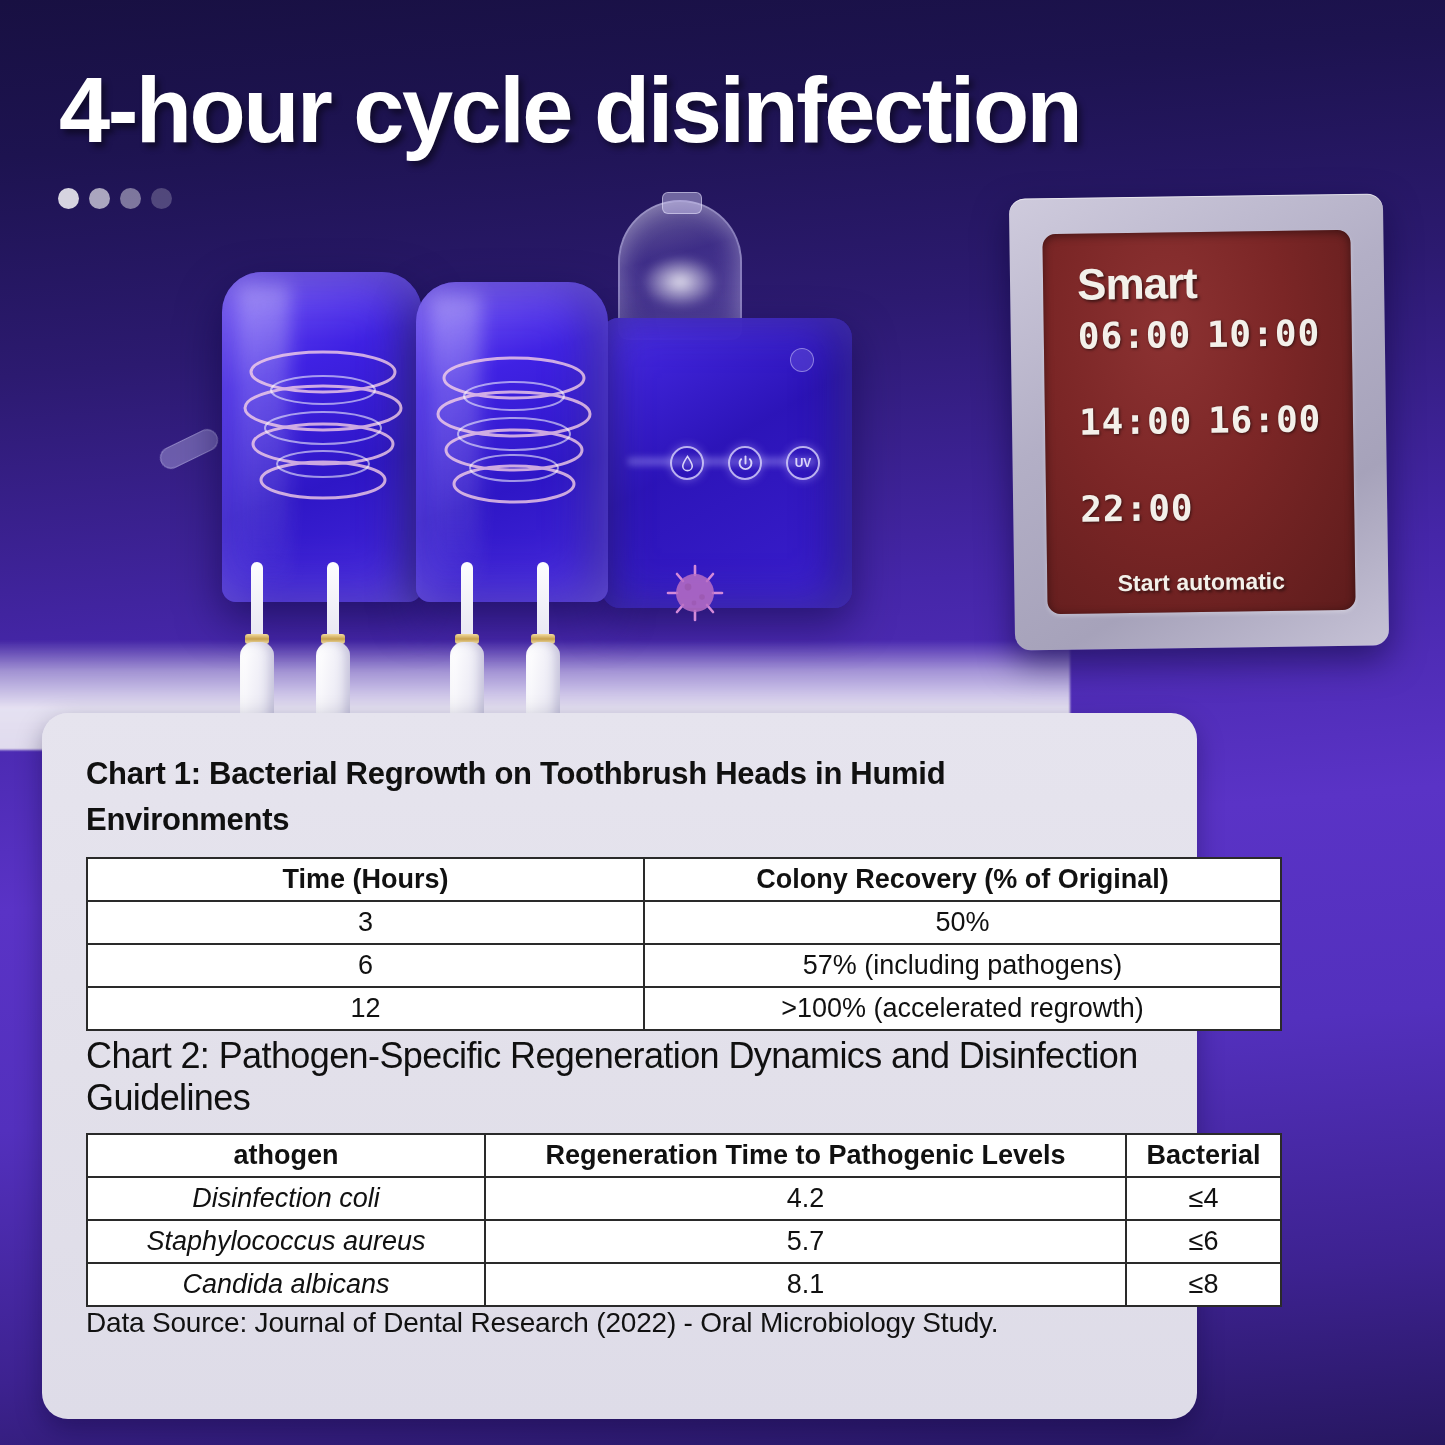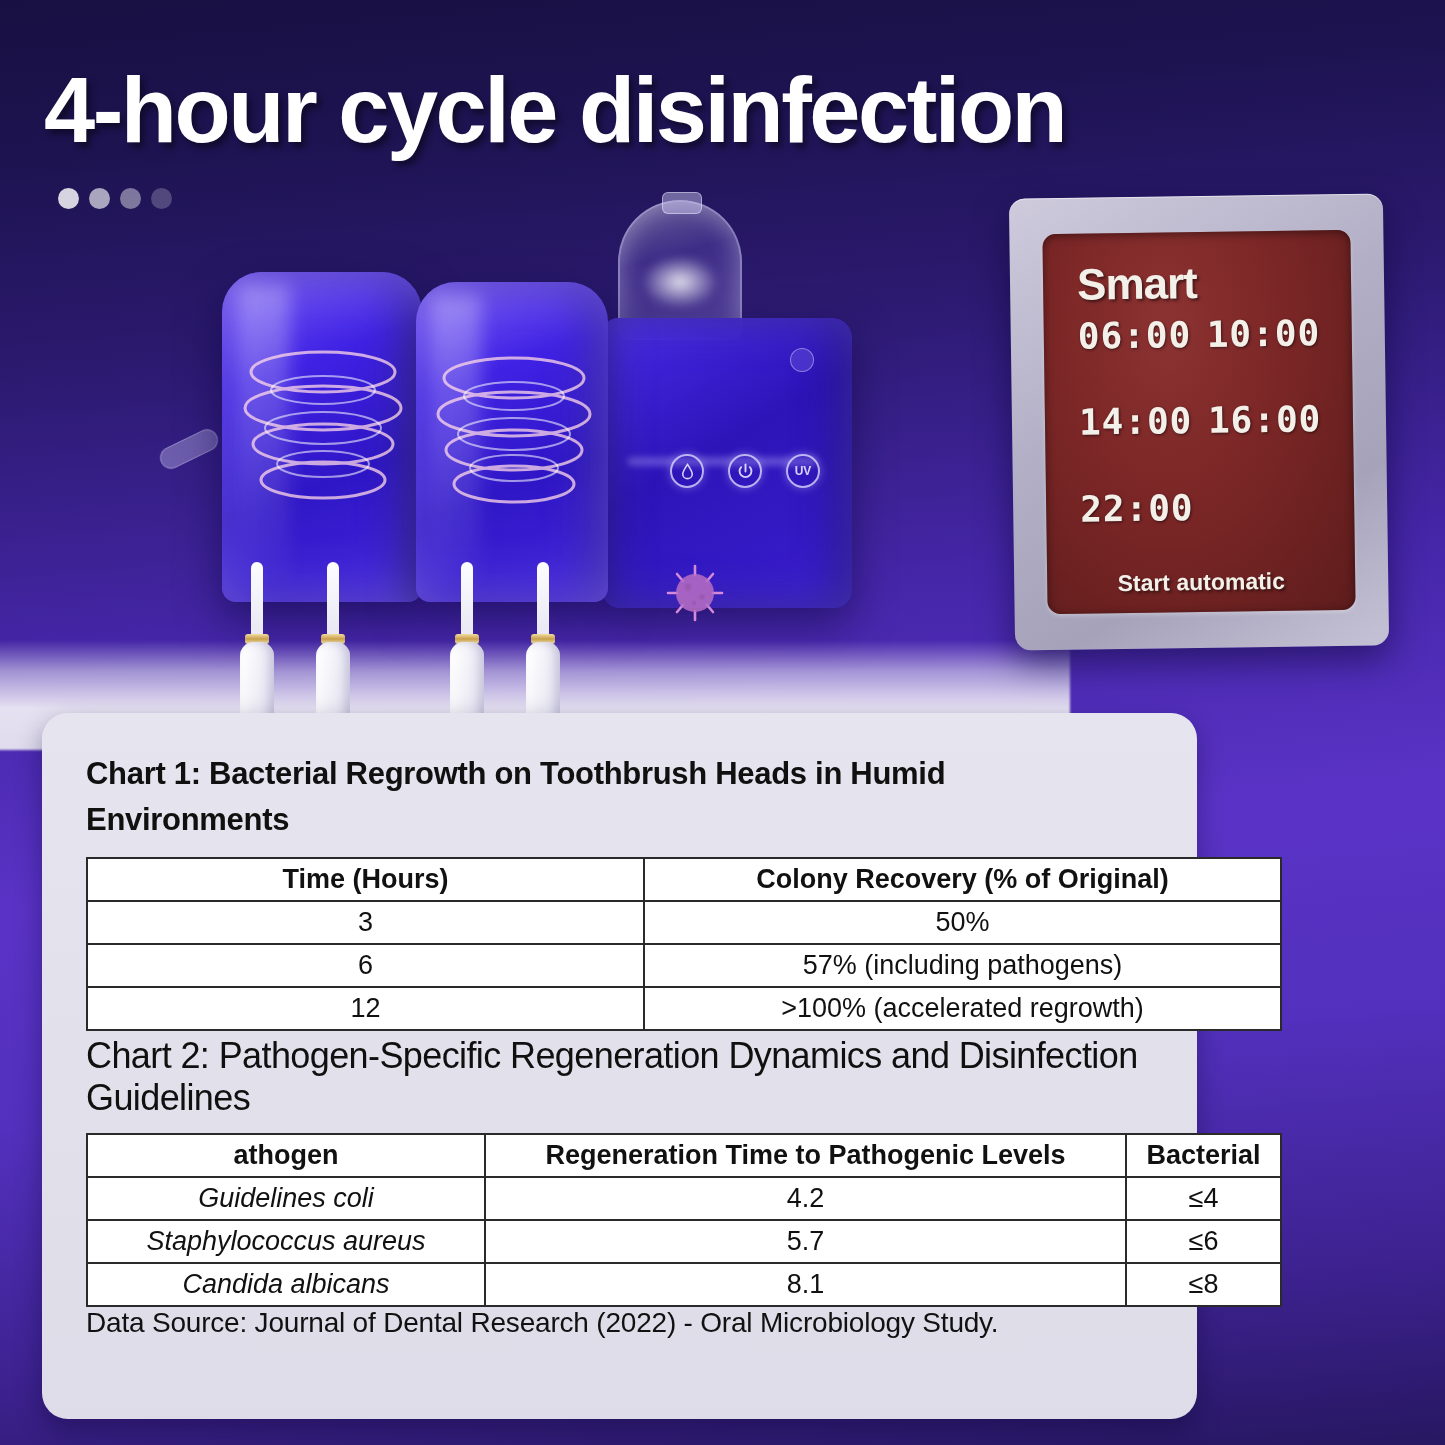--- a/index.html
+++ b/index.html
@@ -19,21 +19,21 @@
         #5a33c6 58%,
         #5330bd 72%,
         #3d2290 88%,
         #271761 100%);
     overflow: hidden;
   }
 
   
   .hero-title {
     position: absolute;
-    left: 44px; top: 58px;
+    left: 59px; top: 58px;
     font-size: 92px;
     font-weight: 700;
     letter-spacing: -2.5px;
     color: #ffffff;
     text-shadow: 4px 5px 6px rgba(0,0,0,0.45);
     white-space: nowrap;
   }
   .dots {
     position: absolute;
     left: 58px; top: 188px;
@@ -127,21 +127,21 @@
     position:absolute; left:512px; top:2px; width:40px; height:22px;
     border-radius:6px; background: rgba(206,200,242,.45);
     border:1px solid rgba(235,232,255,.5);
   }
 
   .swirl { position:absolute; pointer-events:none; }
   .s1 { left: 78px; top: 150px; width: 190px; height: 180px; }
   .s2 { left: 272px; top: 158px; width: 184px; height: 176px; }
 
   .btn-row {
-    position: absolute; left: 520px; top: 264px;
+    position: absolute; left: 520px; top: 256px;
     display: flex; gap: 24px;
   }
   .ctl {
     width: 34px; height: 34px; border-radius: 50%;
     border: 2px solid rgba(226,220,255,.78);
     display:flex; align-items:center; justify-content:center;
     color: rgba(234,229,255,.9);
     font-size: 15px; font-weight: 700;
     box-shadow: 0 0 10px rgba(190,175,255,.45);
   }
@@ -447,21 +447,21 @@
         </colgroup>
       <thead>
         <tr>
           <th>athogen</th>
           <th>Regeneration Time to Pathogenic Levels</th>
           <th>Bacterial</th>
         </tr>
       </thead>
       <tbody>
         <tr>
-          <td class="italic">Guidelines coli</td>
+          <td class="italic">Disinfection coli</td>
           <td>4.2</td>
           <td>≤4</td>
         </tr>
         <tr>
           <td class="italic">Staphylococcus aureus</td>
           <td>5.7</td>
           <td>≤6</td>
         </tr>
         <tr>
           <td class="italic">Candida albicans</td>

